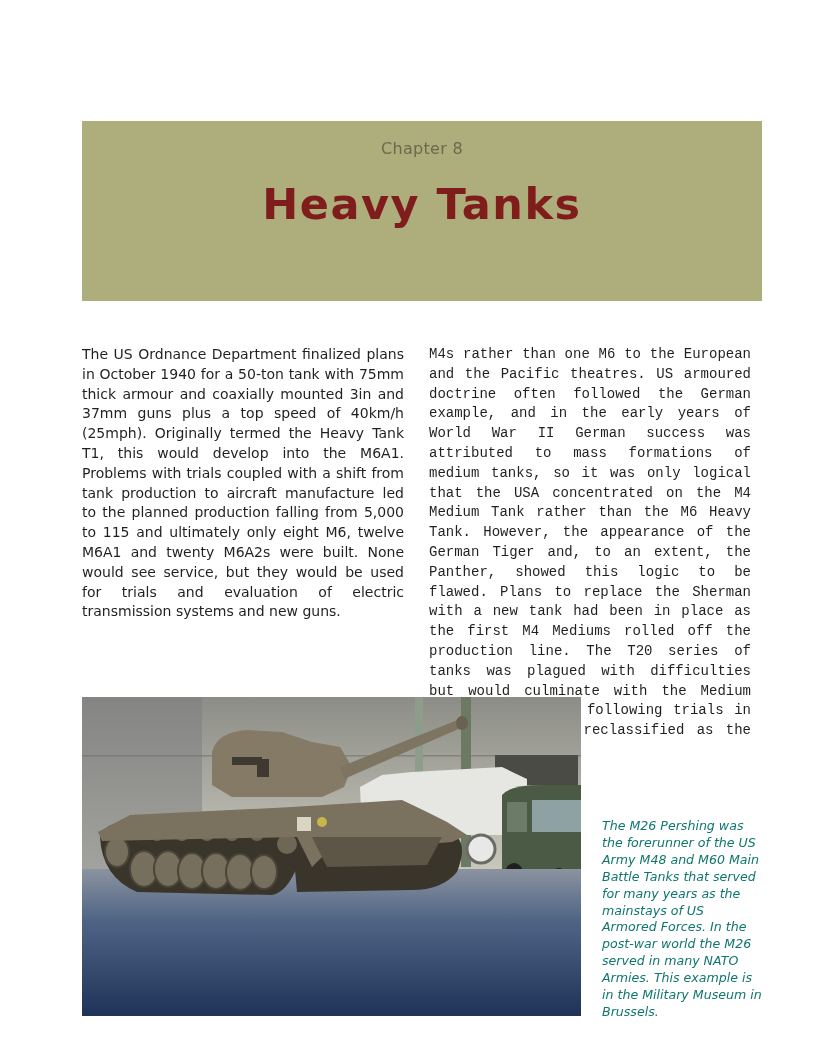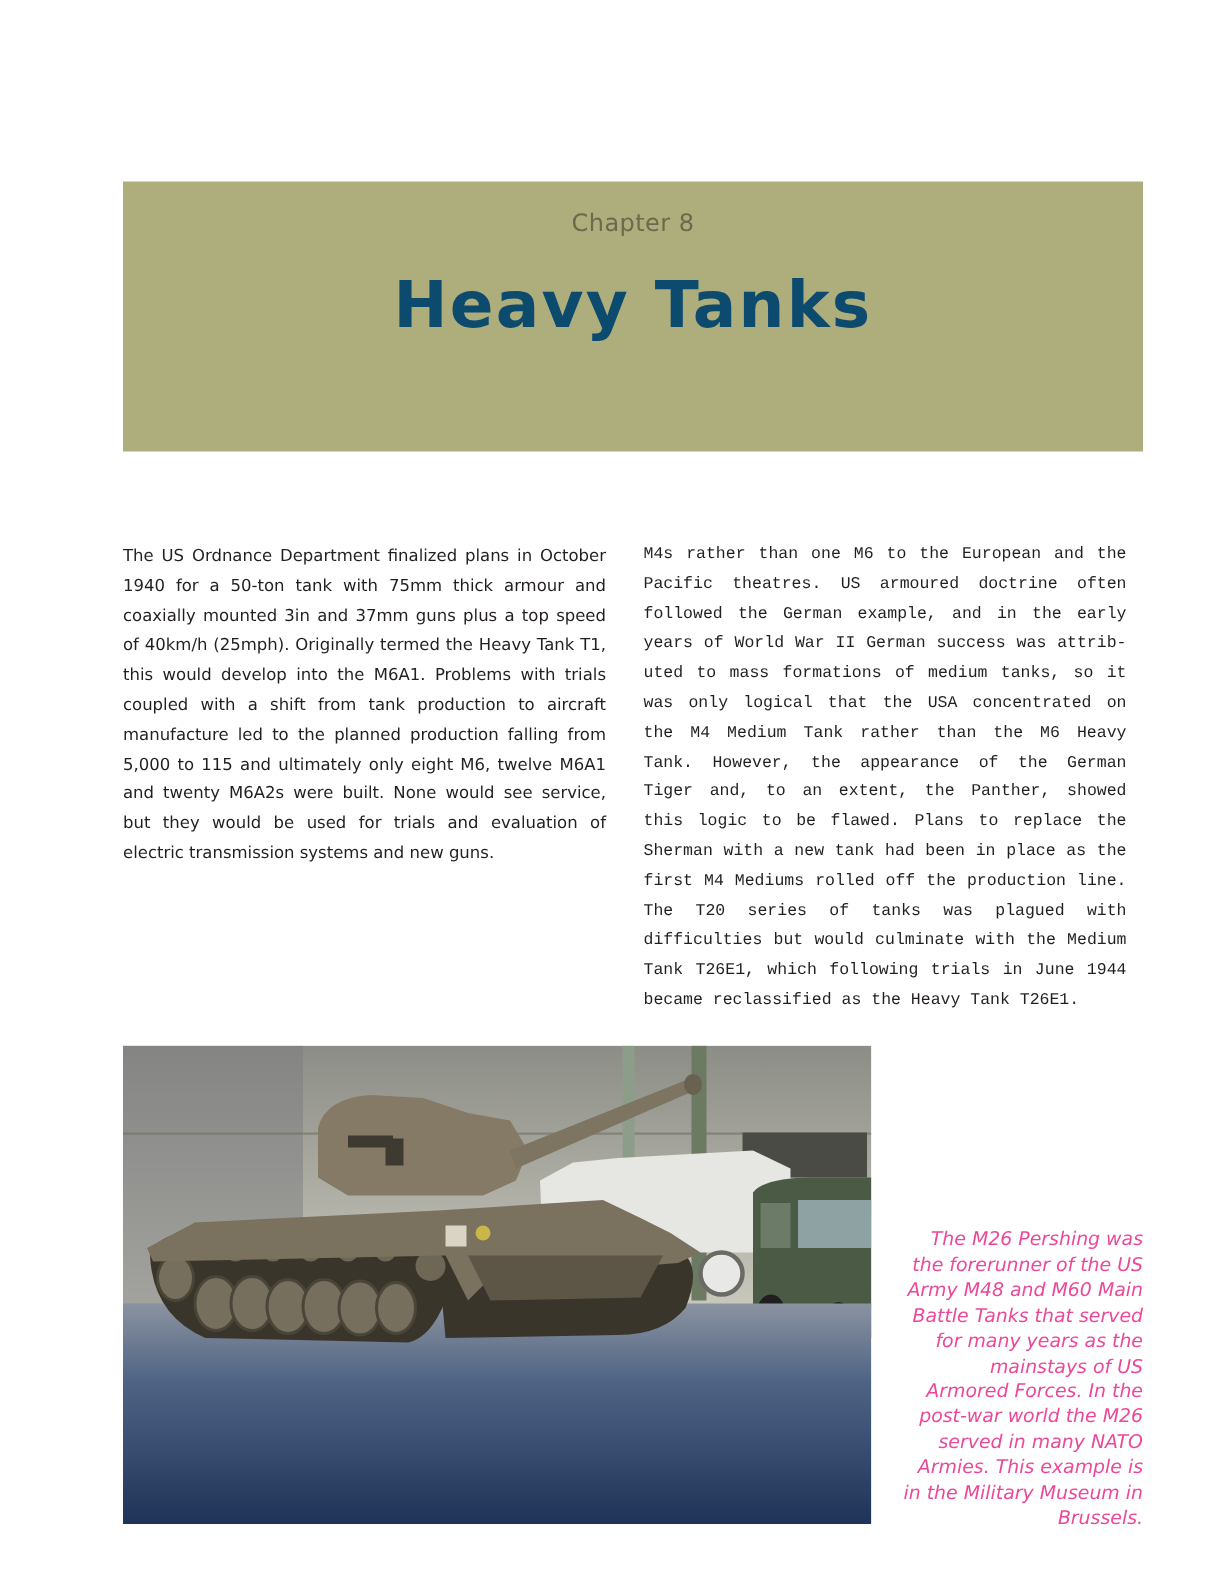--- a/index.html
+++ b/index.html
@@ -6,34 +6,34 @@
     body { width: 818px; height: 1064px; position: relative; overflow: hidden;
            font-family: "DejaVu Sans", sans-serif; color: #231f20; }
 
     .banner { position: absolute; left: 82px; top: 121px; width: 680px; height: 180px;
               background: #aead7c; }
     .chapter-label { position: absolute; top: 18px; left: 0; right: 0; text-align: center;
                      font-family: "DejaVu Sans", sans-serif; font-size: 16px; color: #6b6a4d;
                      letter-spacing: 0.3px; }
     .chapter-title { position: absolute; top: 58px; left: 0; right: 0; text-align: center;
                      font-family: "DejaVu Sans", sans-serif; font-weight: bold; font-size: 43px;
-                     color: #0c4a6e; letter-spacing: 1.5px; }
+                     color: #7f1d1d; letter-spacing: 1.5px; }
 
-    .col { position: absolute; top: 345px; width: 322px; font-size: 11px; line-height: 19.8px;
-           text-align: justify; hyphens: manual; margin-top: 16px; }
+    .col { position: absolute; top: 345px; width: 322px; font-size: 14px; line-height: 19.8px;
+           text-align: justify; hyphens: manual; }
     .col.left { left: 82px; }
     .col.right { left: 429px; font-family: Liberation Mono, monospace; }
     .col p { margin: 0; }
     .col p.indent { text-indent: 15px; }
 
     .photo { position: absolute; left: 82px; top: 697px; width: 499px; height: 319px; overflow: hidden; }
     .photo svg { display: block; }
 
     .caption { position: absolute; left: 602px; top: 818px; width: 160px; font-style: italic;
-               font-size: 12.6px; line-height: 16.9px; color: #ec4899; text-align: right; }
+               font-size: 12.6px; line-height: 16.9px; color: #0f766e; }
   </style>
 </head>
 <body>
 
 <div class="banner">
   <div class="chapter-label">Chapter 8</div>
   <div class="chapter-title">Heavy Tanks</div>
 </div>
 
 <div class="col left">

